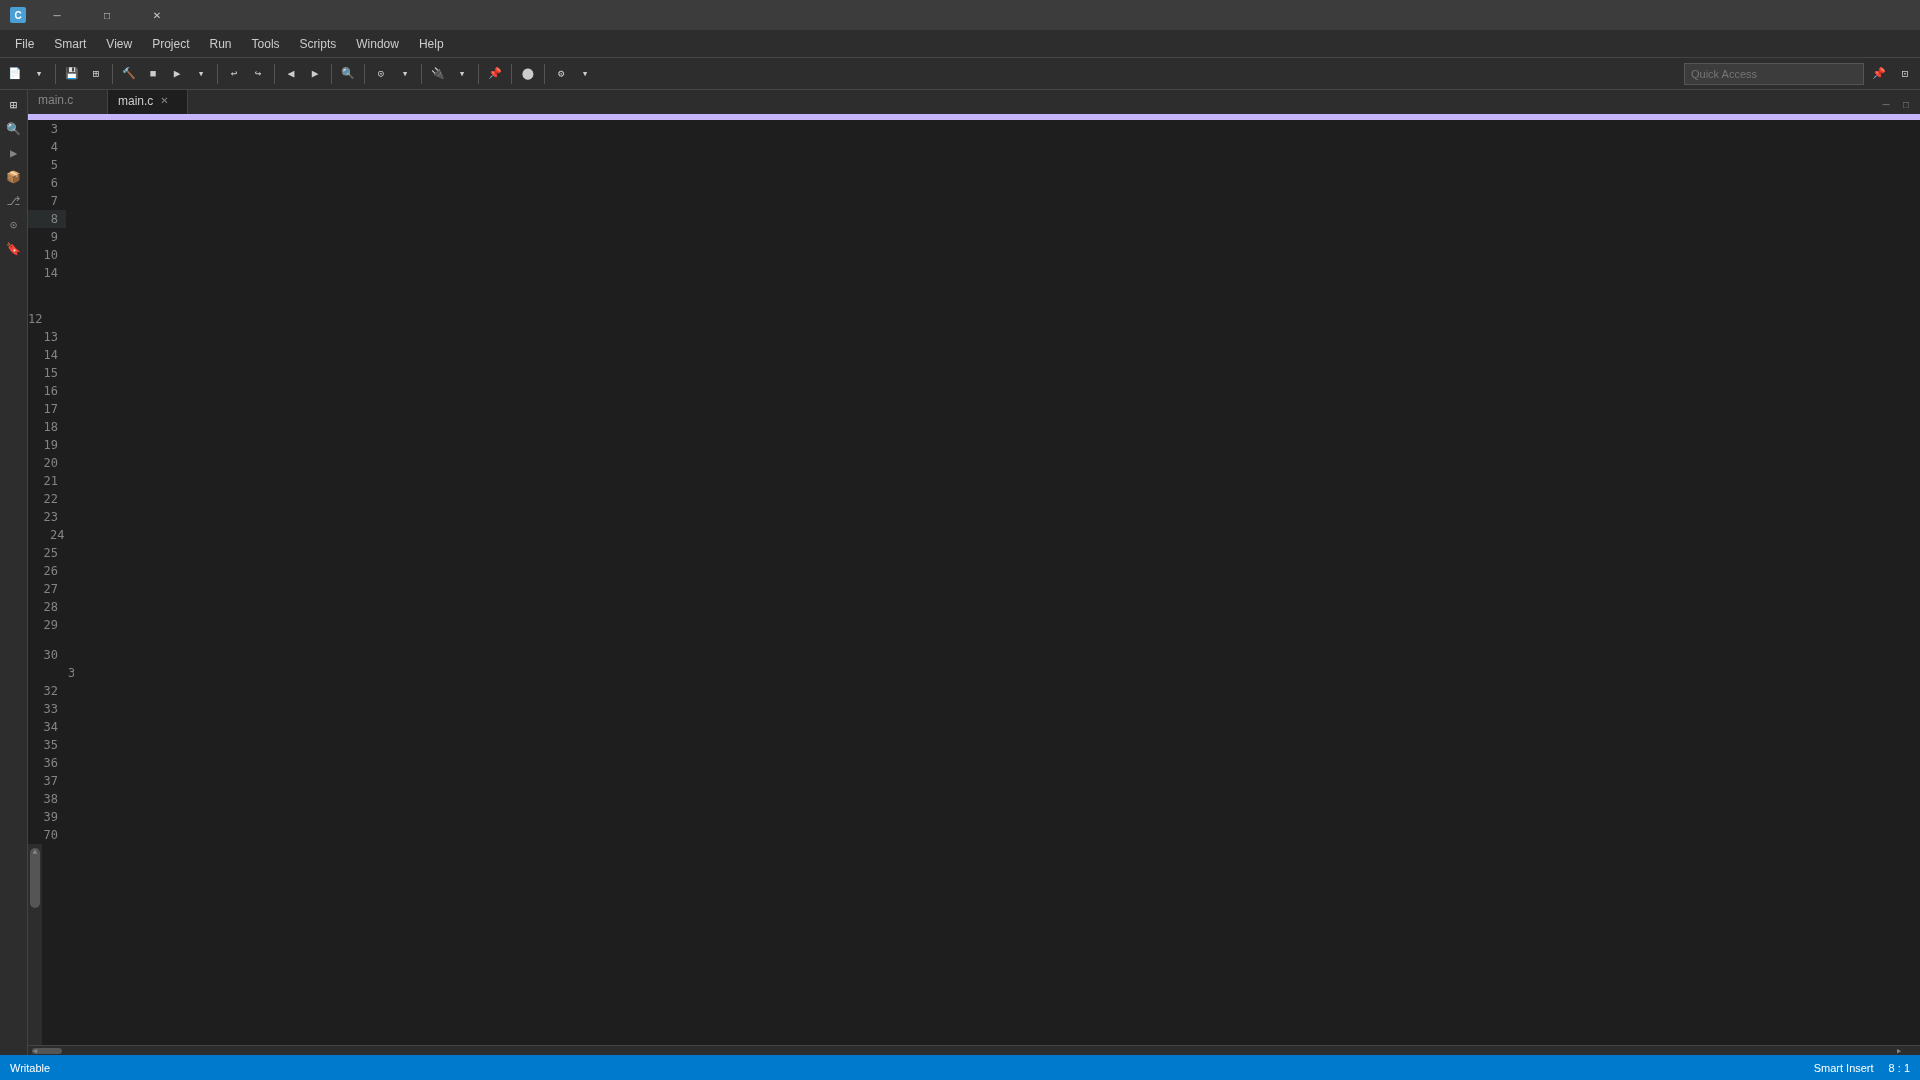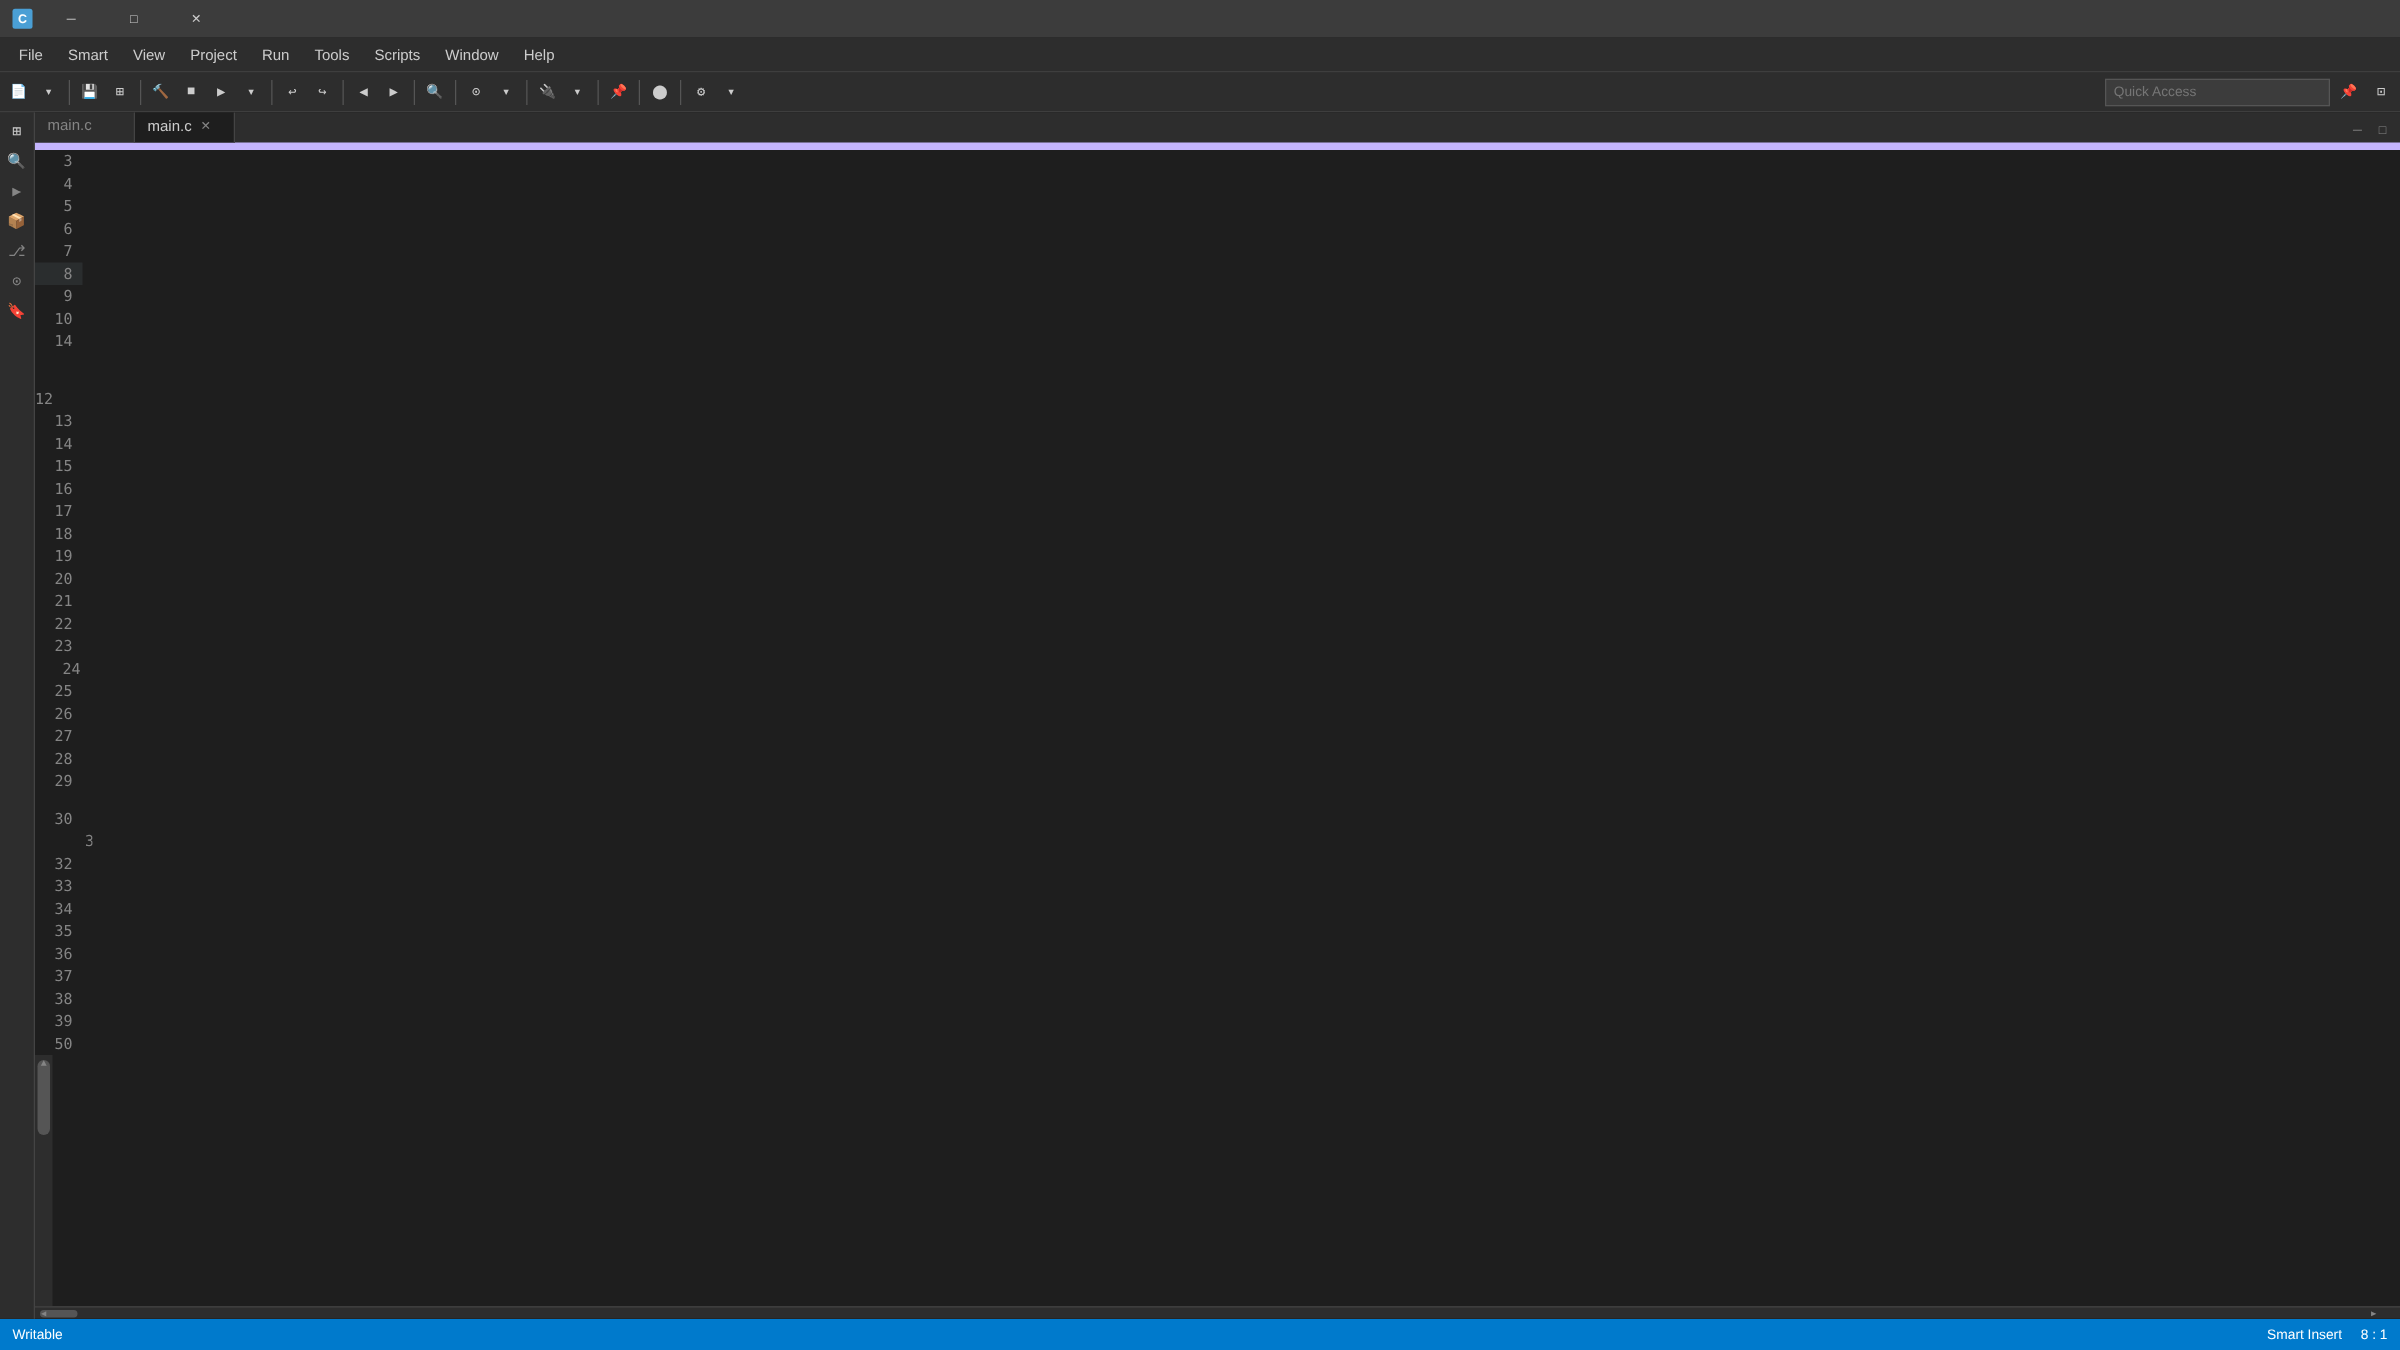--- a/index.html
+++ b/index.html
@@ -434,21 +434,21 @@
               <div style="height: 18px; line-height: 18px; text-align: right; padding-right: 8px; color: rgb(133, 133, 133); font-size: 12px; font-family: Consolas, monospace; margin-top: 12px;">30</div>
               <div style="height: 18px; line-height: 18px; text-align: right; padding-right: 8px; color: rgb(133, 133, 133); font-size: 12px; font-family: Consolas, monospace; margin-left: 40px;">31</div>
               <div style="height: 18px; line-height: 18px; text-align: right; padding-right: 8px; color: rgb(133, 133, 133); font-size: 12px; font-family: Consolas, monospace;">32</div>
               <div style="height: 18px; line-height: 18px; text-align: right; padding-right: 8px; color: rgb(133, 133, 133); font-size: 12px; font-family: Consolas, monospace;">33</div>
               <div style="height: 18px; line-height: 18px; text-align: right; padding-right: 8px; color: rgb(133, 133, 133); font-size: 12px; font-family: Consolas, monospace;">34</div>
               <div style="height: 18px; line-height: 18px; text-align: right; padding-right: 8px; color: rgb(133, 133, 133); font-size: 12px; font-family: Consolas, monospace;">35</div>
               <div style="height: 18px; line-height: 18px; text-align: right; padding-right: 8px; color: rgb(133, 133, 133); font-size: 12px; font-family: Consolas, monospace;">36</div>
               <div style="height: 18px; line-height: 18px; text-align: right; padding-right: 8px; color: rgb(133, 133, 133); font-size: 12px; font-family: Consolas, monospace;">37</div>
               <div style="height: 18px; line-height: 18px; text-align: right; padding-right: 8px; color: rgb(133, 133, 133); font-size: 12px; font-family: Consolas, monospace;">38</div>
               <div style="height: 18px; line-height: 18px; text-align: right; padding-right: 8px; color: rgb(133, 133, 133); font-size: 12px; font-family: Consolas, monospace;">39</div>
-              <div style="height: 18px; line-height: 18px; text-align: right; padding-right: 8px; color: rgb(133, 133, 133); font-size: 12px; font-family: Consolas, monospace;">50</div>
+              <div style="height: 18px; line-height: 18px; text-align: right; padding-right: 8px; color: rgb(133, 133, 133); font-size: 12px; font-family: Consolas, monospace;">70</div>
             </div>
         </div>
 
         <div id="code-content" style="flex:1; overflow:hidden; padding-left:6px;">
           
         </div>
 
         <div id="right-markers" style="width:14px; background:#1e1e1e; border-left:1px solid #2d2d2d; flex-shrink:0;">
         </div>
 

